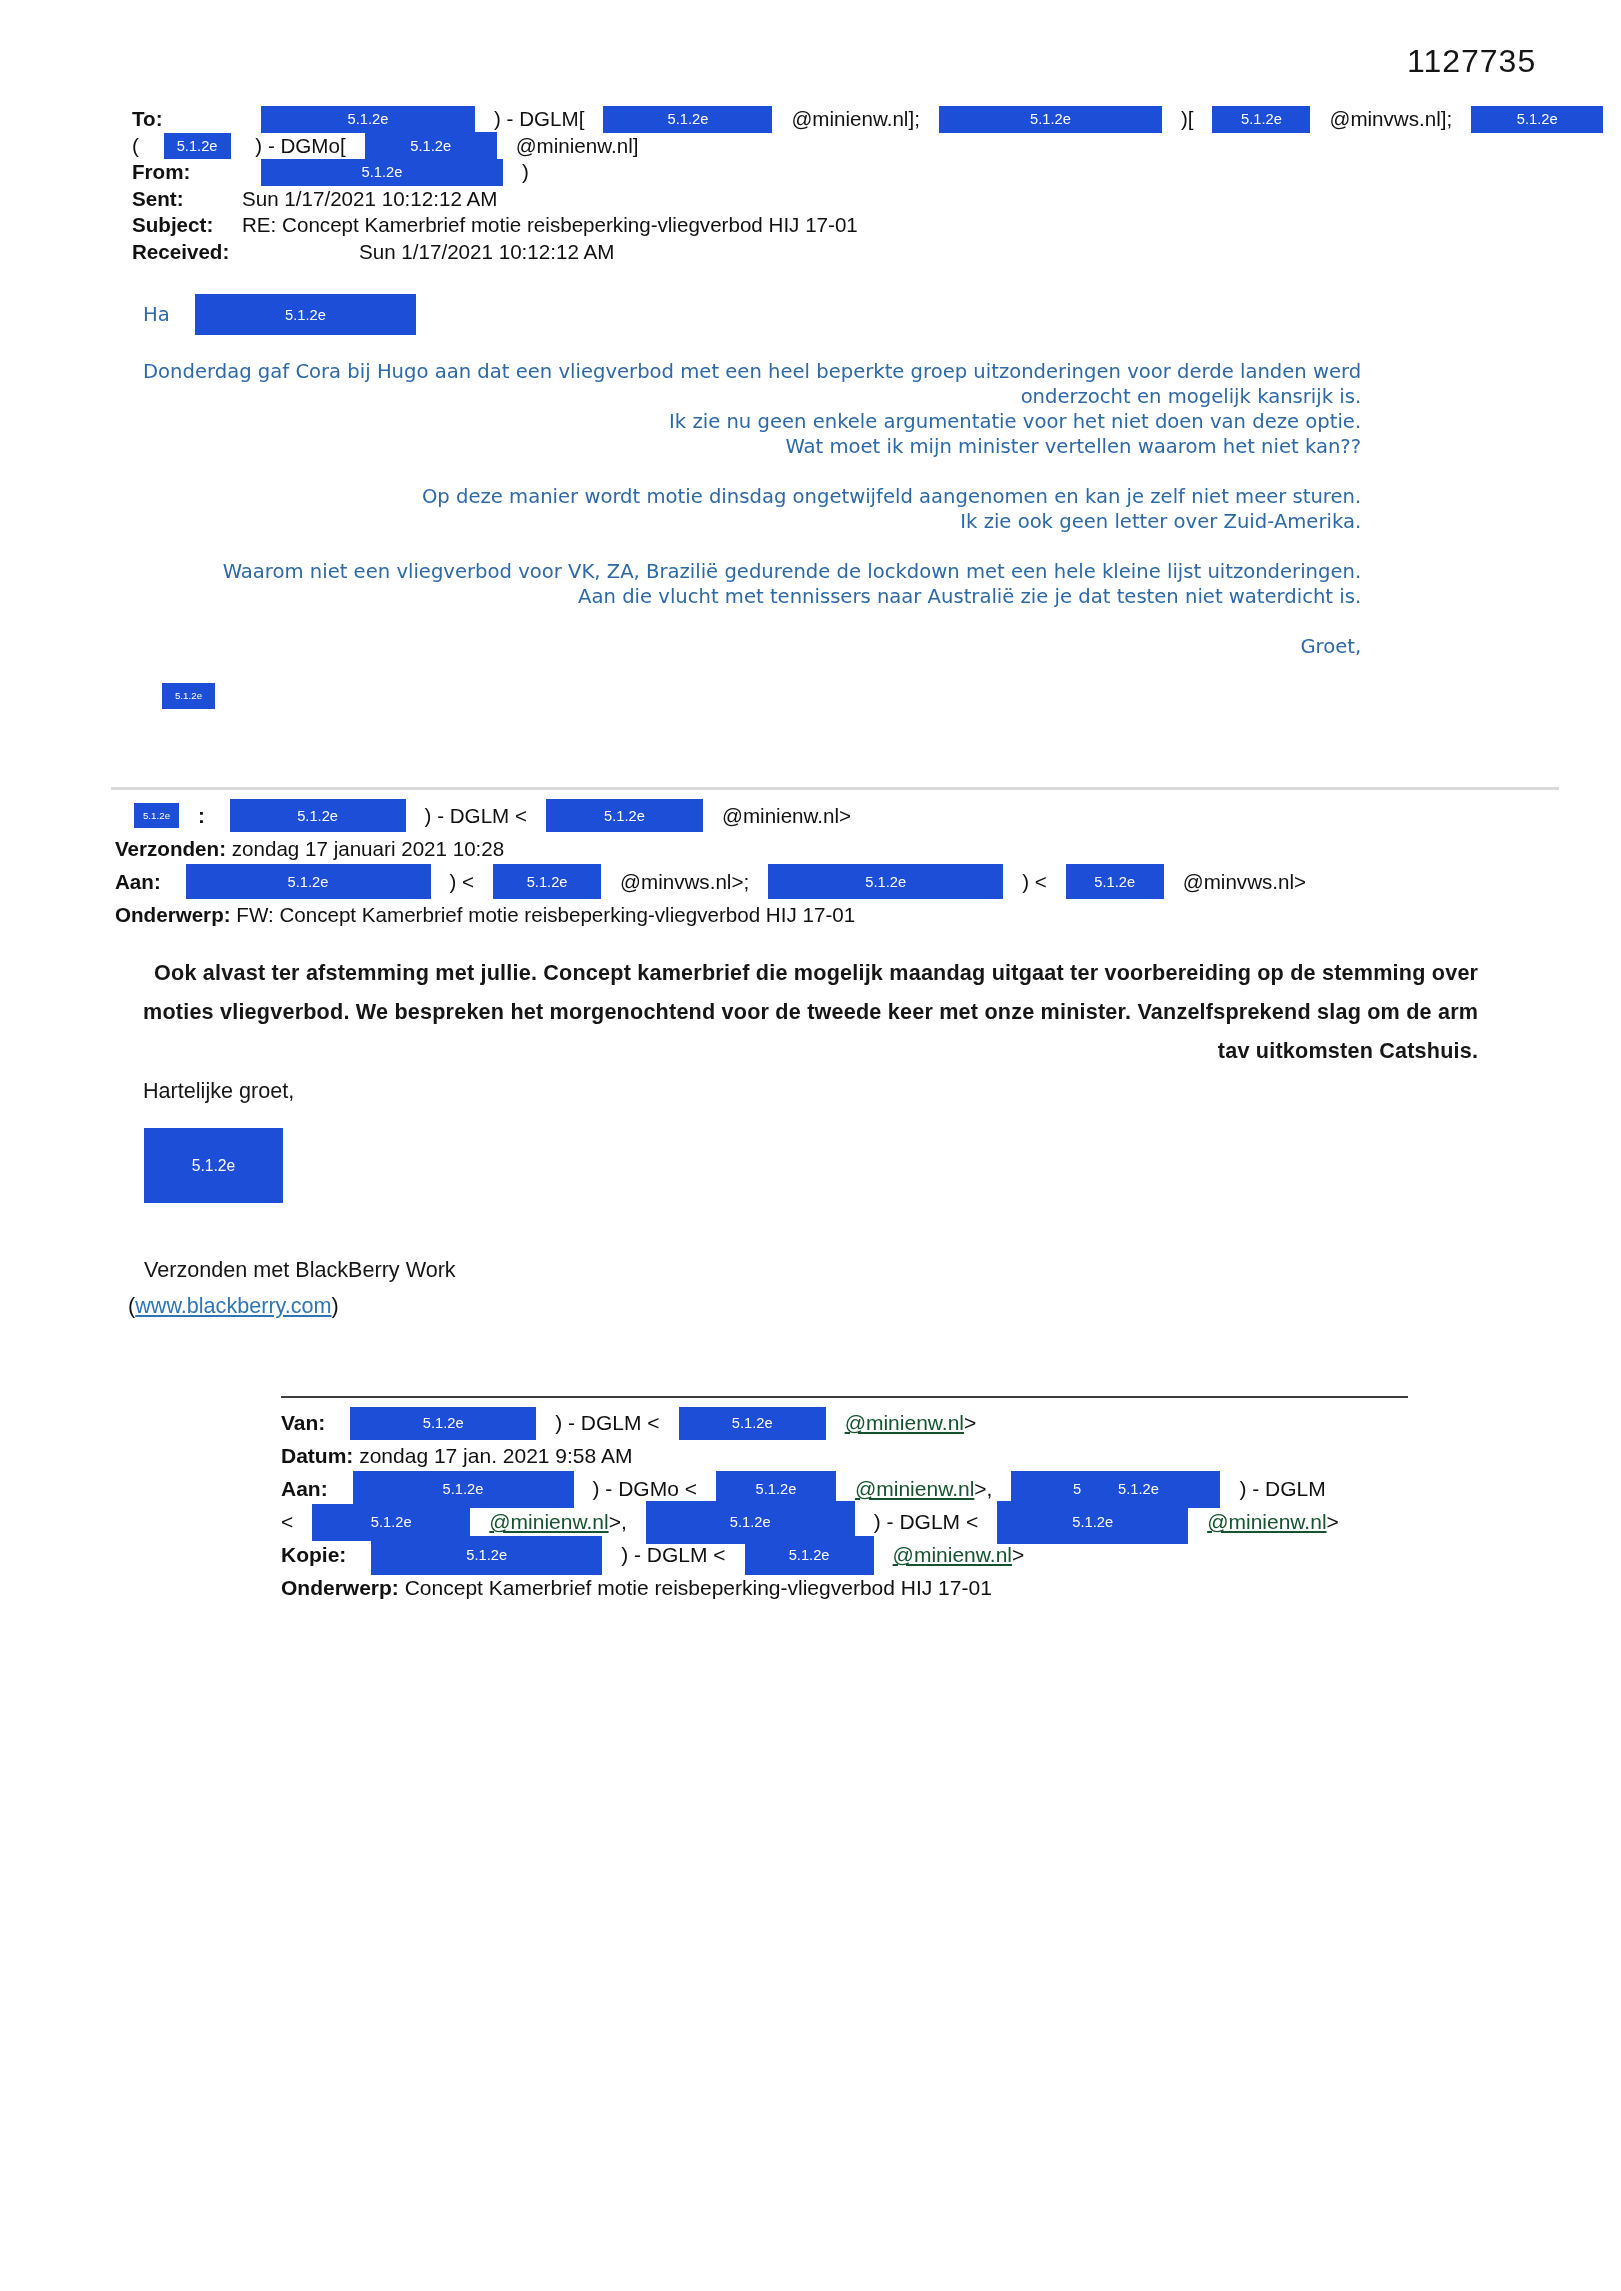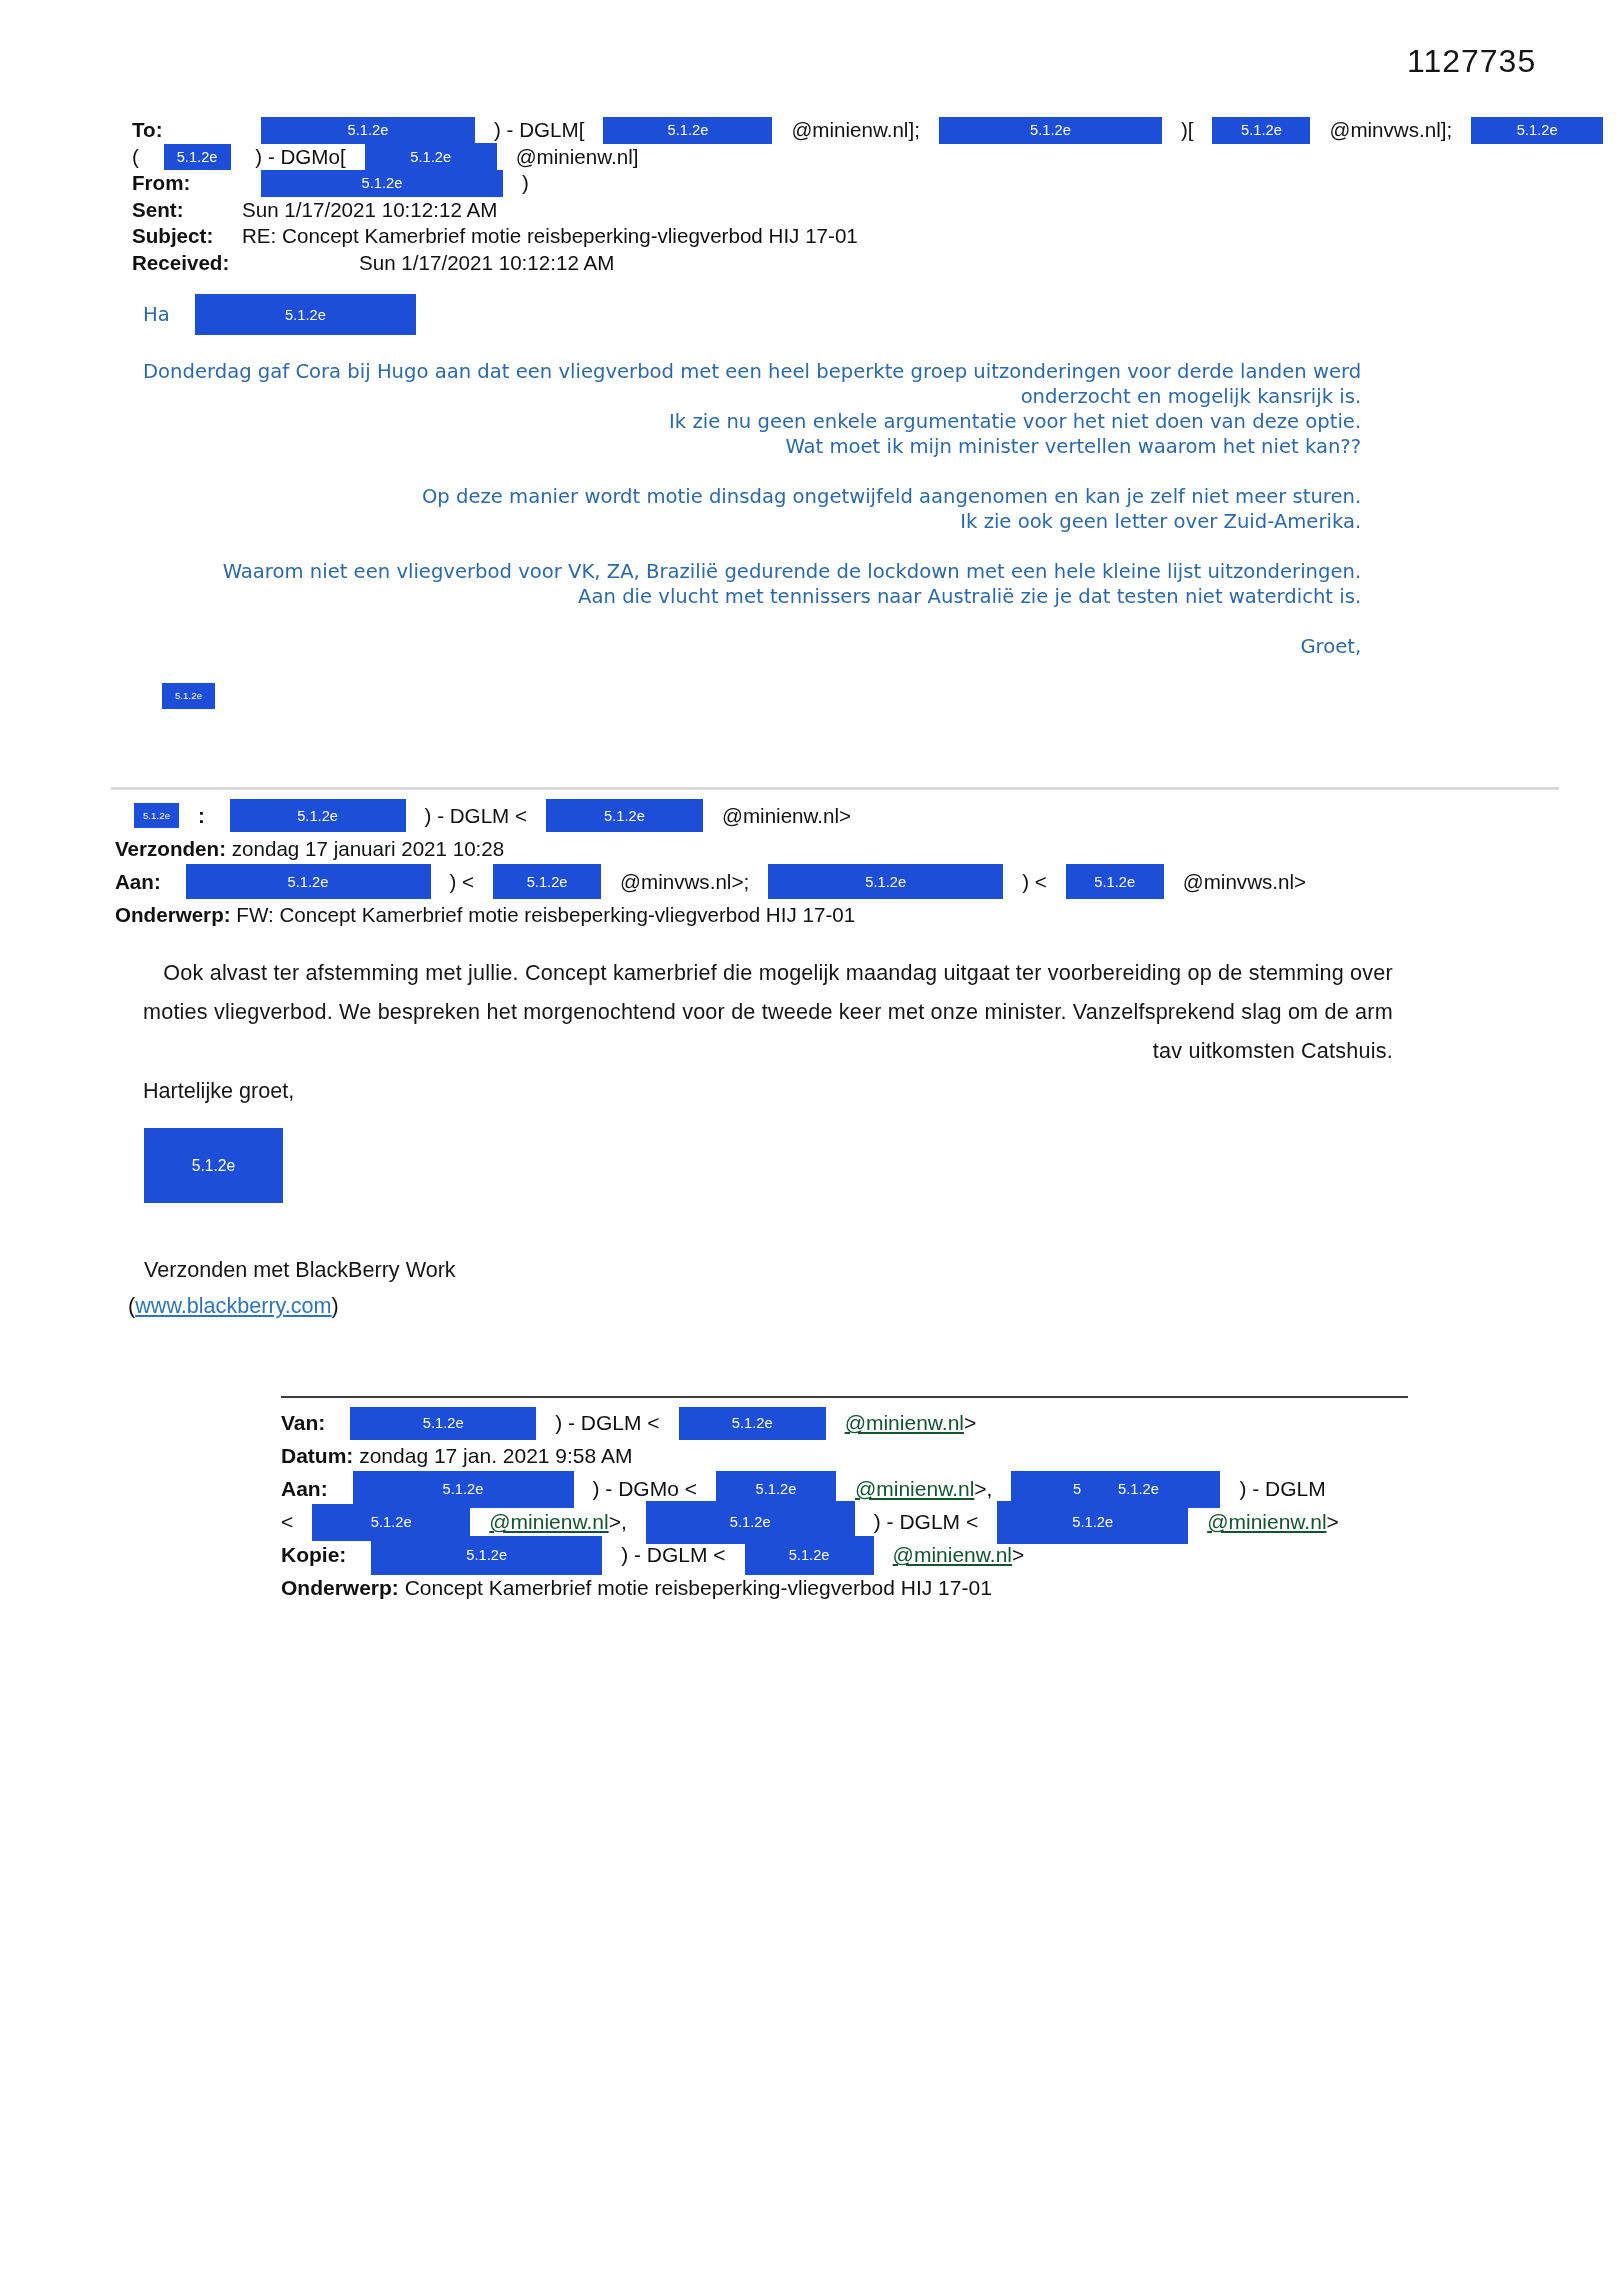--- a/index.html
+++ b/index.html
@@ -19,39 +19,39 @@
   .box.small{font-size:9.8px;}
   .box.parts{gap:37px;}
   .box .sub{position:absolute;left:-7.8px;bottom:-12.7px;display:flex;gap:15.7px;font-size:9.8px;}
   .box .sub span{background:#6e6e6e;padding:0 2.9px;line-height:12.7px;}
   .lnk{color:#14532d;text-decoration:underline;cursor:pointer;white-space:pre;}
   .lnk.lite{color:#2e75b6;}
   .bline{white-space:pre;text-align:right;}
 
   #docnum{left:1407px;top:43px;font-size:32px;letter-spacing:1px;color:#151515;}
 
-  #header1{left:132px;top:117px;font-size:20.6px;width:1451px;}
+  #header1{left:132px;top:106px;font-size:20.6px;width:1451px;}
   #header1 .segline{height:26.5px;}
 
   #greeting{left:143px;top:292px;height:45px;font-size:19.6px;color:#2d69a6;
     font-family:"DejaVu Sans",sans-serif;}
 
   #body1{left:143px;top:359px;font-size:19.6px;color:#2d69a6;
     font-family:"DejaVu Sans",sans-serif;}
   #body1 .bline{height:25px;line-height:25px;}
 
   #sig1{left:143px;top:683px;}
 
   #divider1{left:111px;top:787px;width:1448px;height:2.9px;background:#d9d9d9;}
 
   #header2{left:115px;top:799px;font-size:20.6px;}
   #header2 .segline{height:33px;}
 
   #body2{left:143px;top:953px;font-size:21.6px;letter-spacing:0.2px;color:#161616;}
-  #body2 .bline{height:39px;line-height:39px;}
+  #body2 .bline{height:39px;line-height:39px;font-weight:bold;}
 
   #closing2{left:143px;top:1078px;font-size:21.6px;color:#161616;}
 
   #sig2{left:125px;top:1128px;}
   #sig2 .box{font-size:15.7px;}
 
   #bb1{left:144px;top:1257px;font-size:21.6px;color:#161616;}
   #bb2{left:128px;top:1289px;font-size:21.6px;height:33px;}
 
   #header3{left:281px;top:1396px;width:1127px;border-top:2.9px solid #3d3d3d;

